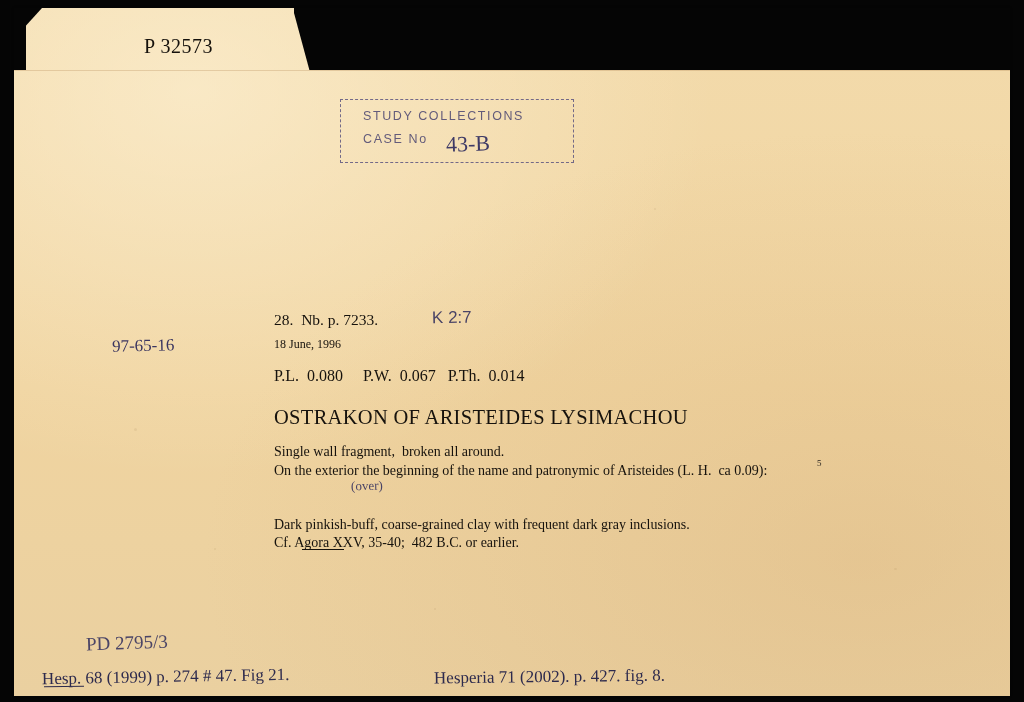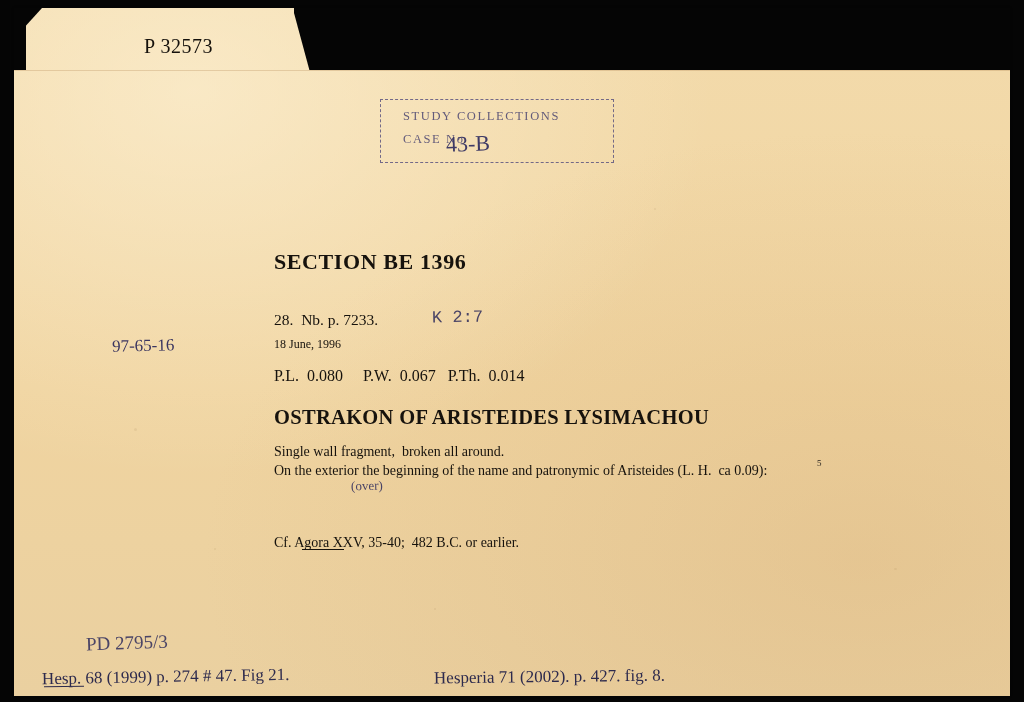--- a/index.html
+++ b/index.html
@@ -93,23 +93,22 @@
 
   
   #stamp {
     position: absolute;
     left: 326px;
     top: 91px;
     width: 232px;
     height: 62px;
     border: 1.5px dashed #5d5580;
     color: #4a4470;
-    font-family: Liberation Serif, serif;
+    font-family: Liberation Sans, sans-serif;
     opacity: 0.85;
-    margin-left: 40px;
   }
   .stamp-line {
     position: absolute;
     font-size: 12.5px;
     letter-spacing: 1.6px;
   }
   #stamp-line1 { left: 22px; top: 9px; }
   #stamp-line2 { left: 22px; top: 32px; }
   #stamp-case-no {
     position: absolute;
@@ -208,39 +207,39 @@
     top: 303px;
     font-size: 15.5px;
     color: #16120d;
   }
   #basket-annot {
     left: 418px;
     top: 300px;
     font-size: 17px;
     color: #4a4466;
     transform: rotate(-1deg);
-    font-family: Liberation Mono, monospace;
+    font-family: Liberation Sans, sans-serif;
   }
   #date-line {
     left: 260px;
     top: 329px;
     font-size: 12px;
     color: #16120d;
   }
   #dims-line {
     left: 260px;
     top: 359px;
     font-size: 16px;
     color: #16120d;
   }
   #ostrakon-title {
     left: 260px;
     top: 398px;
     font-size: 20.5px;
-    font-weight: bold;
+    font-weight: normal;
     letter-spacing: 0.3px;
     color: #16120d;
   }
   #desc-1 {
     left: 260px;
     top: 436px;
     font-size: 14px;
     color: #16120d;
     text-align: center;
   }
@@ -344,37 +343,37 @@
     <div class="label" id="tab-number">P 32573</div>
 
     <div id="stamp">
       <div class="stamp-line" id="stamp-line1">STUDY COLLECTIONS</div>
       <div class="stamp-line" id="stamp-line2">CASE No</div>
     </div>
     <div class="label" id="stamp-case-no">43-B</div>
 
     <div class="label" id="photo-number">97-65-16</div>
 
-    <div class="label" id="section-title">SECTION BE 1396</div>
 
     <div class="label" id="from-line-2">28.  Nb. p. 7233.</div>
     <div class="label" id="basket-annot">K 2:7</div>
 
     <div class="label" id="date-line">18 June, 1996</div>
 
     <div class="label" id="dims-line">P.L.  0.080     P.W.  0.067   P.Th.  0.014</div>
 
     <div class="label" id="ostrakon-title">OSTRAKON OF ARISTEIDES LYSIMACHOU</div>
 
     <div class="label" id="desc-1">Single wall fragment,  broken all around.</div>
     <div class="label" id="desc-2">On the exterior the beginning of the name and patronymic of Aristeides (L. H.  ca 0.09):</div>
     <div id="lh-super">5</div>
 
     <div class="label" id="over-annot">(over)</div>
 
+    <div class="label" id="desc-3">Dark pinkish-buff, coarse-grained clay with frequent dark gray inclusions.</div>
     <div class="label" id="desc-4">Cf. Agora XXV, 35-40;  482 B.C. or earlier.</div>
     <div id="agora-underline"></div>
 
     <div class="label" id="pd-note">PD 2795/3</div>
     <div class="label" id="hesp-note-1">Hesp. 68 (1999) p. 274 # 47. Fig 21.</div>
     <div id="hesp-underline"></div>
     <div class="label" id="hesp-note-2">Hesperia 71 (2002). p. 427. fig. 8.</div>
 
     <div class="speck" style="left:120px; top:420px; width:3px; height:3px;"></div>
     <div class="speck" style="left:640px; top:200px; width:2px; height:2px;"></div>

